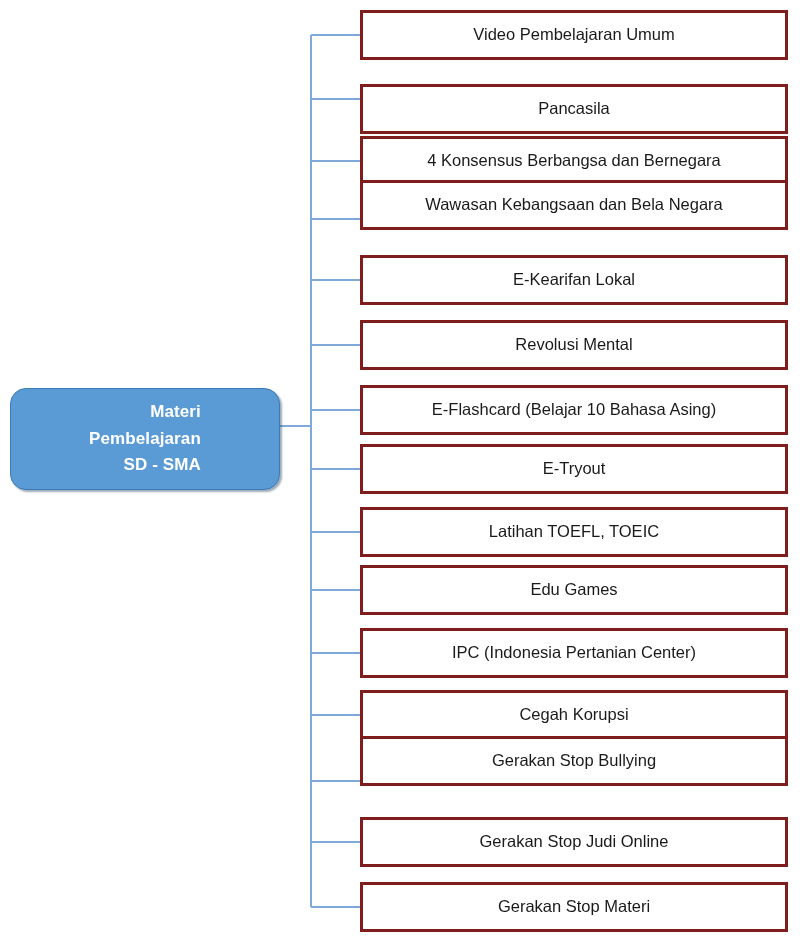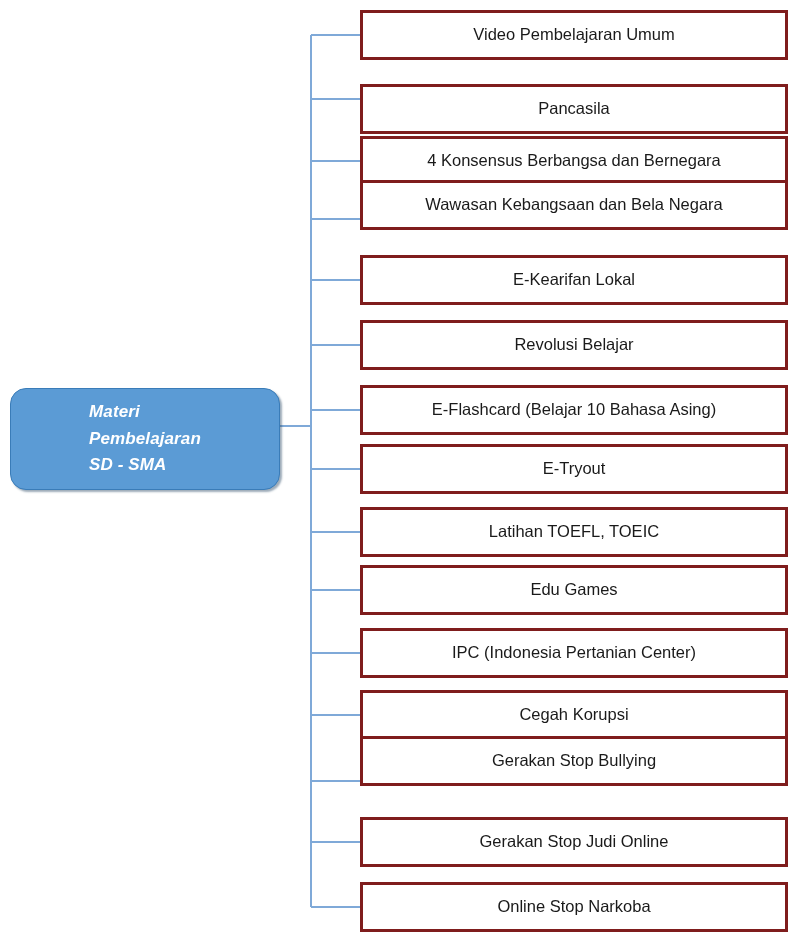--- a/index.html
+++ b/index.html
@@ -35,23 +35,22 @@
     box-shadow: 2px 2px 2px rgba(40, 70, 100, 0.45);
     display: flex;
     align-items: center;
     justify-content: center;
   }
   .root-label {
     color: #ffffff;
     font-weight: bold;
     font-size: 17px;
     line-height: 1.55;
-    text-align: left;
+    text-align: right;
     letter-spacing: 0.1px;
-    font-style: italic;
   }
   .root-label span { display: block; }
 
   
   #connectors {
     position: absolute;
     left: 0;
     top: 0;
     width: 800px;
     height: 943px;
@@ -124,21 +123,21 @@
   <div class="child-box" style="top:136px">
       <span class="child-label">4 Konsensus Berbangsa dan Bernegara</span>
     </div>
   <div class="child-box" style="top:180px">
       <span class="child-label">Wawasan Kebangsaan dan Bela Negara</span>
     </div>
   <div class="child-box" style="top:255px">
       <span class="child-label">E-Kearifan Lokal</span>
     </div>
   <div class="child-box" style="top:320px">
-      <span class="child-label">Revolusi Belajar</span>
+      <span class="child-label">Revolusi Mental</span>
     </div>
   <div class="child-box" style="top:385px">
       <span class="child-label">E-Flashcard (Belajar 10 Bahasa Asing)</span>
     </div>
   <div class="child-box" style="top:444px">
       <span class="child-label">E-Tryout</span>
     </div>
   <div class="child-box" style="top:507px">
       <span class="child-label">Latihan TOEFL, TOEIC</span>
     </div>
@@ -151,16 +150,16 @@
   <div class="child-box" style="top:690px">
       <span class="child-label">Cegah Korupsi</span>
     </div>
   <div class="child-box" style="top:736px">
       <span class="child-label">Gerakan Stop Bullying</span>
     </div>
   <div class="child-box" style="top:817px">
       <span class="child-label">Gerakan Stop Judi Online</span>
     </div>
   <div class="child-box" style="top:882px">
-      <span class="child-label">Online Stop Narkoba</span>
+      <span class="child-label">Gerakan Stop Materi</span>
     </div>
 
 </div>
 
 </body></html>

